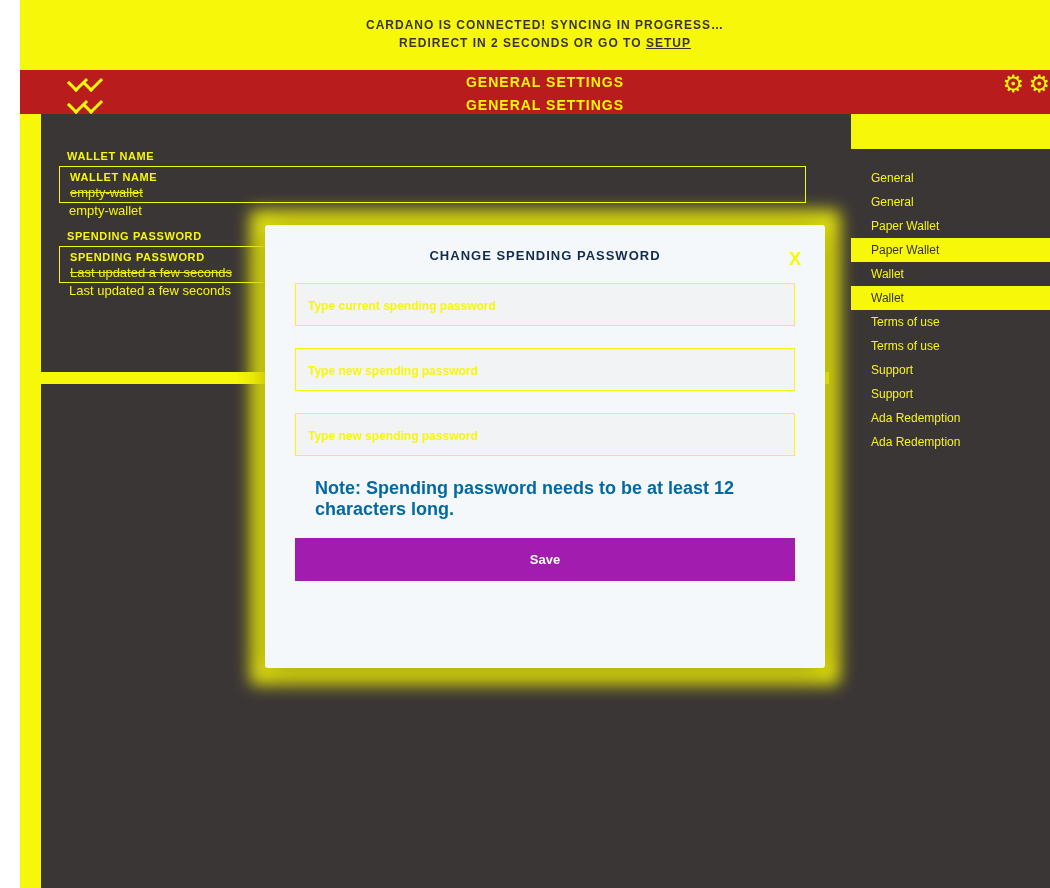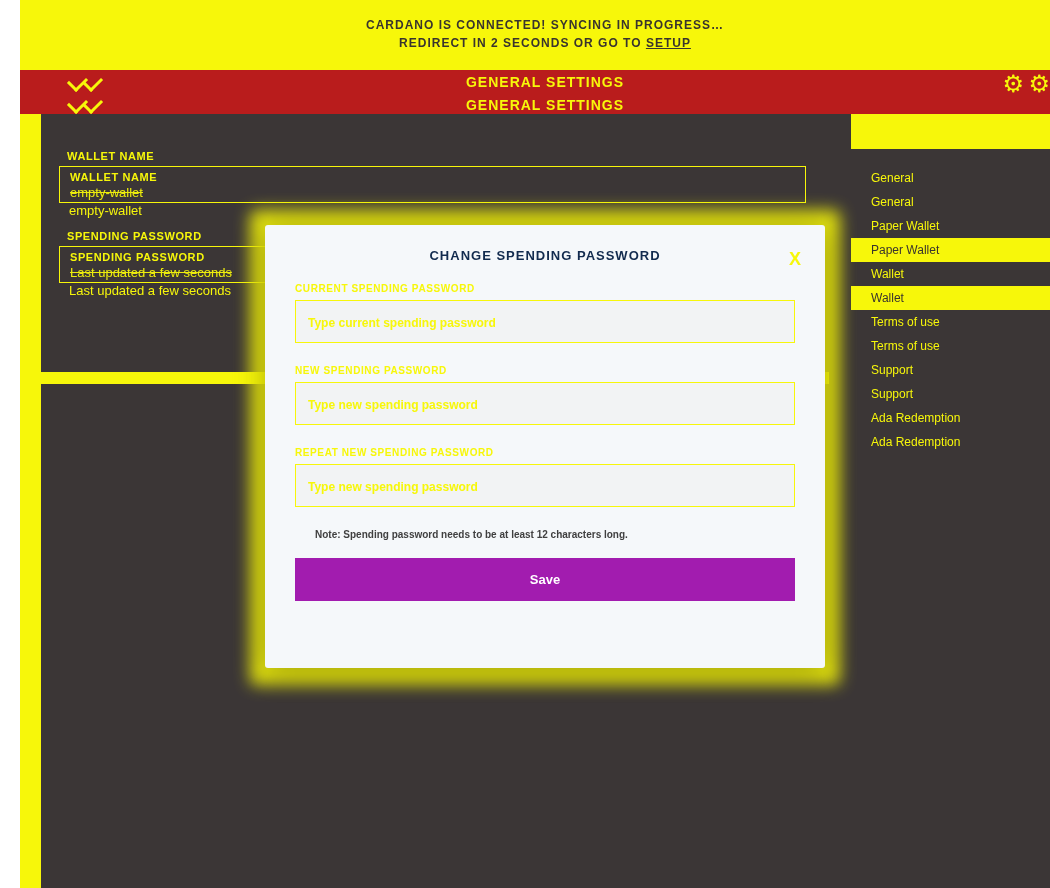--- a/index.html
+++ b/index.html
@@ -167,21 +167,21 @@
     border: 1px solid #f7f70a;
     background: #f2f3f4;
     padding: 10px 12px;
     font-size: 18px;
     color: #122b4e;
     box-sizing: border-box;
     outline: none;
   }
   .m-input::placeholder { color: #f7f70a; font-weight: bold; font-size: 12px; }
   .note {
-    color: #404040; font-weight: bold; font-size: 10px;
+    color: #0369a1; font-weight: bold; font-size: 18px;
     margin: 8px 0 18px 0;
     padding-left: 20px;
   }
   .save-btn {
     display: block; width: 100%;
     background: #a21caf;
     color: #fff;
     font-weight: bold;
     text-align: center;
     padding: 14px 0;
@@ -260,29 +260,26 @@
       </ul>
   </div>
 
   <div class="overlay">
     <div class="modal-glow"></div>
     <div class="modal">
       <div class="modal-close">X</div>
       <h2>CHANGE SPENDING PASSWORD</h2>
       <div class="form">
         <div class="m-field">
-          <div class="m-label">CURRENT SPENDING PASSWORD</div>
           <input class="m-input" type="password" placeholder="Type current spending password" style="">
         </div>
         <div class="m-field">
-          <div class="m-label">NEW SPENDING PASSWORD</div>
           <input class="m-input" type="password" placeholder="Type new spending password" style="">
         </div>
         <div class="m-field">
-          <div class="m-label">REPEAT NEW SPENDING PASSWORD</div>
           <input class="m-input" type="password" placeholder="Type new spending password" style="">
         </div>
         <div class="note">Note: Spending password needs to be at least 12 characters long.</div>
         <button class="save-btn">Save</button>
       </div>
     </div>
   </div>
 </div>
 
 </body></html>

